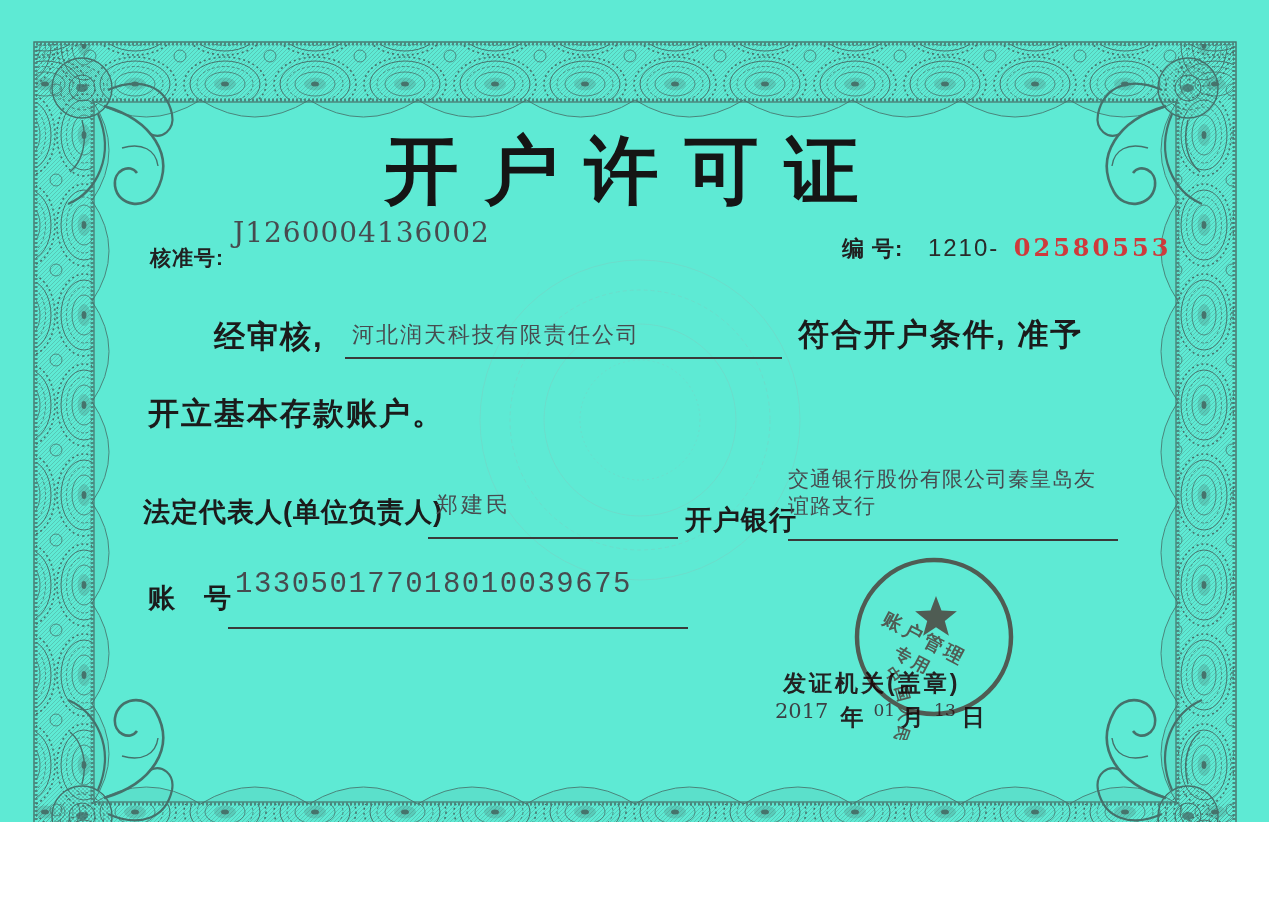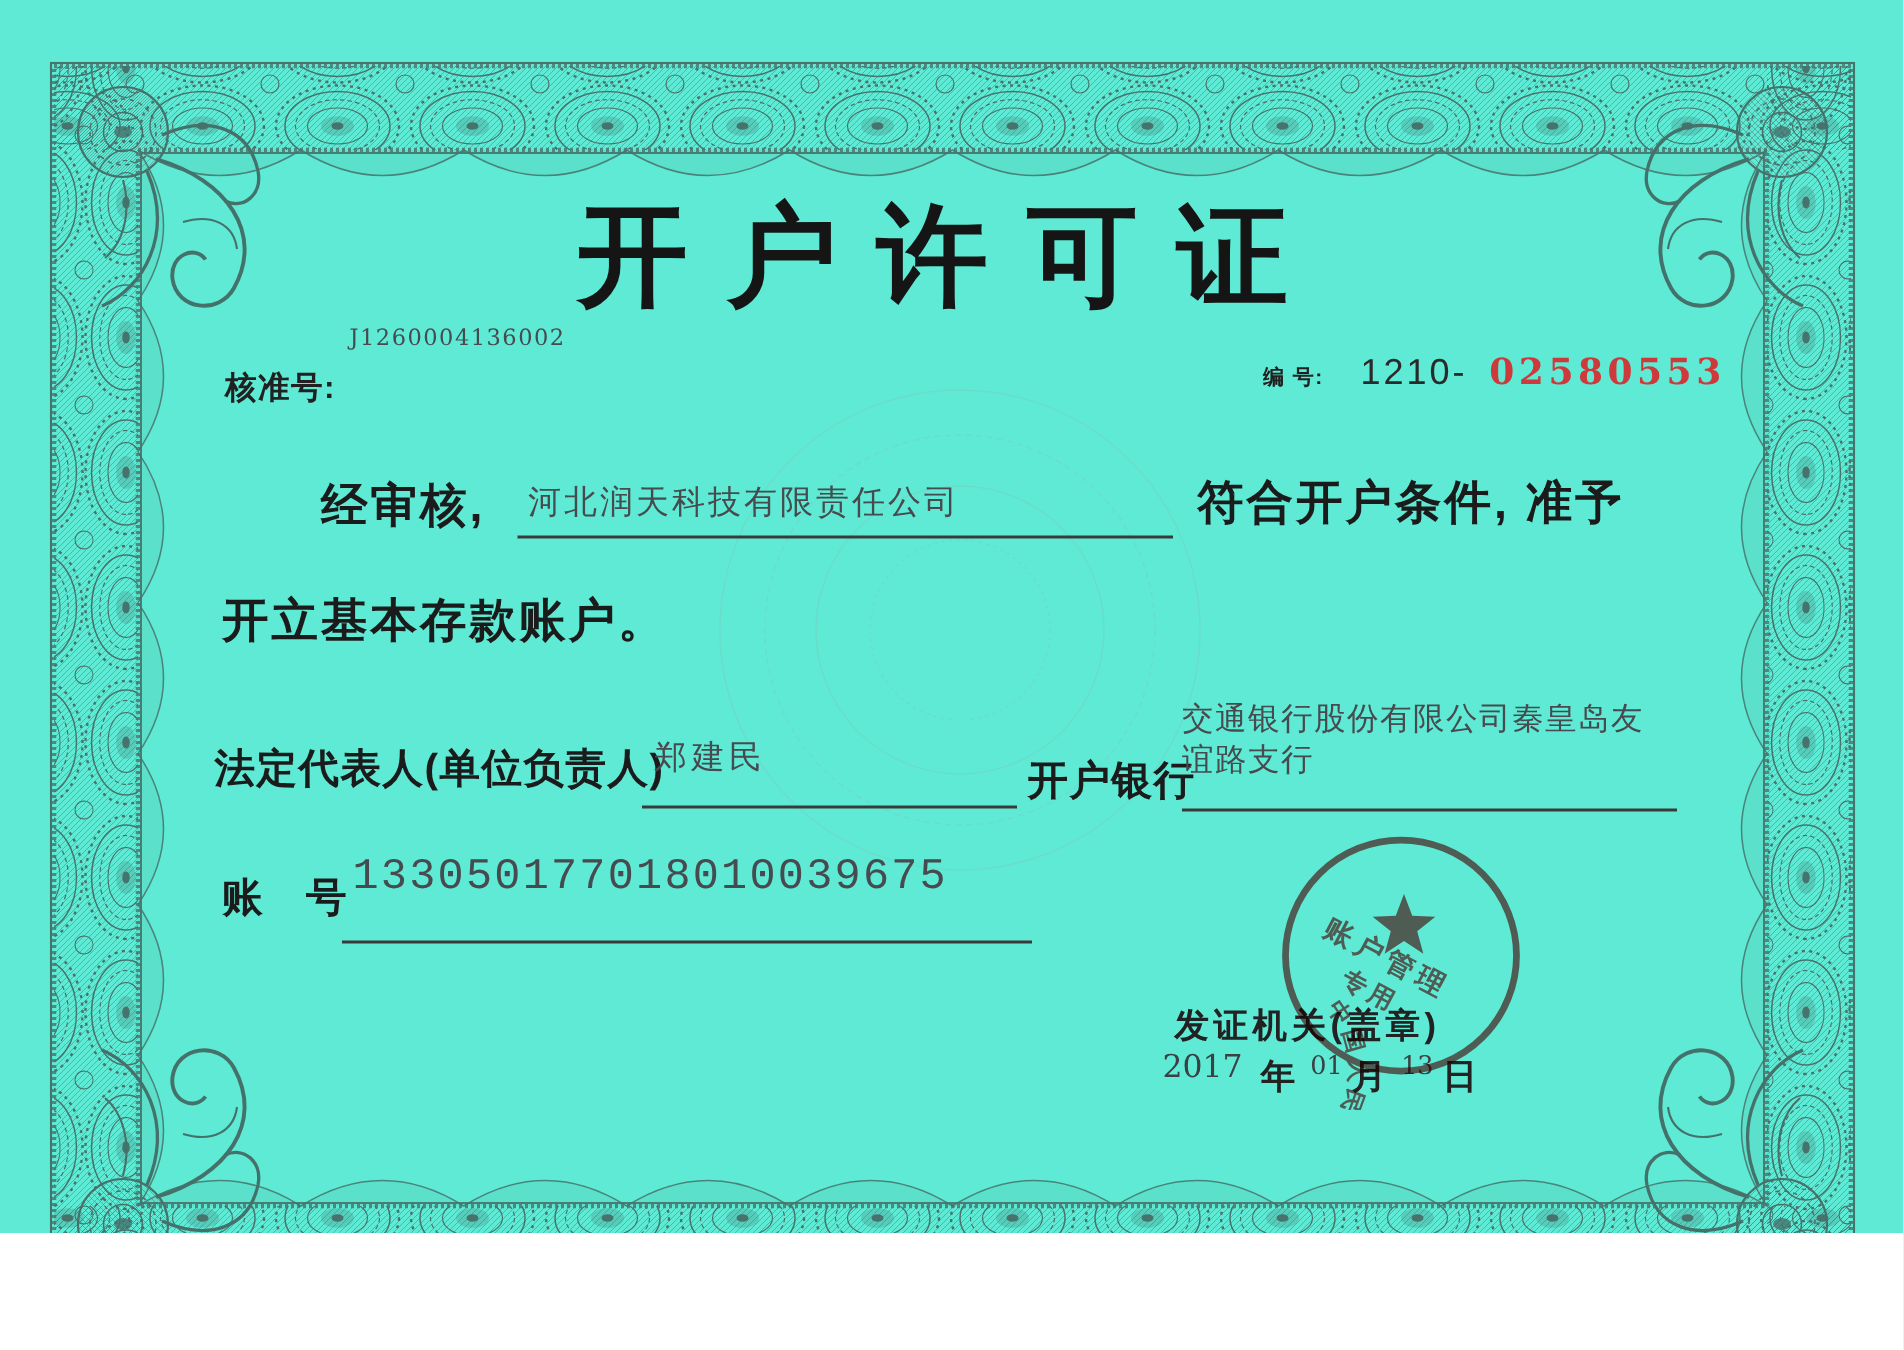--- a/index.html
+++ b/index.html
@@ -122,25 +122,25 @@
     <g stroke="#b98e95" fill="none" opacity="0.14">
       <circle cx="640" cy="420" r="160" stroke-width="1"></circle>
       <circle cx="640" cy="420" r="130" stroke-width="1" stroke-dasharray="4,3"></circle>
       <circle cx="640" cy="420" r="96" stroke-width="1"></circle>
       <circle cx="640" cy="420" r="60" stroke-width="1" stroke-dasharray="2,3"></circle>
     </g>
   </svg>
 
   <div class="abs title">开户许可证</div>
 
-  <div class="abs serif-val" style="left:233px;top:216px;font-size:15px;letter-spacing:1px;">J1260004136002</div>
+  <div class="abs serif-val" style="left:233px;top:216px;font-size:28px;letter-spacing:1px;">J1260004136002</div>
   <div class="abs label-sm" style="left:150px;top:244px;">核准号:</div>
 
   <div class="abs" style="left:842px;top:233px;">
-    <span class="label-sm" style="font-size:14px;">编 号:</span>
+    <span class="label-sm" style="font-size:22px;">编 号:</span>
     <span style="font-size:24px;color:#2a2a2a;letter-spacing:2px;margin-left:20px;">1210-</span>
     <span class="serial-red" style="margin-left:10px;">02580553</span>
   </div>
 
   <div class="abs body-big" style="left:214px;top:316px;">经审核,</div>
   <div class="abs serif-val" style="left:352px;top:320px;font-size:22px;letter-spacing:2px;">河北润天科技有限责任公司</div>
   <div class="abs uline" style="left:345px;top:357px;width:437px;"></div>
   <div class="abs body-big" style="left:798px;top:314px;">符合开户条件, 准予</div>
 
   <div class="abs field-label" style="left:143px;top:494px;">法定代表人(单位负责人)</div>

